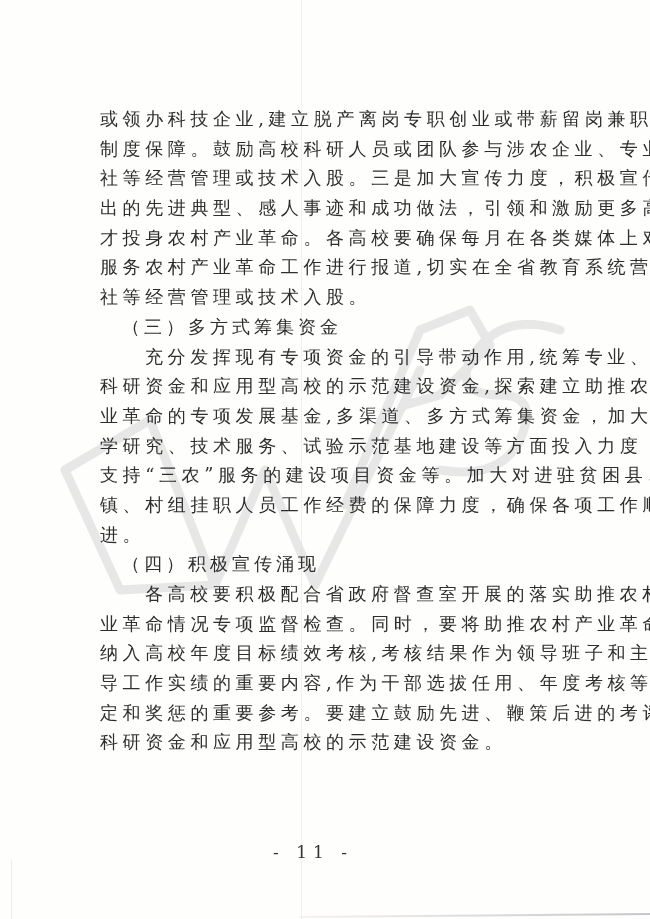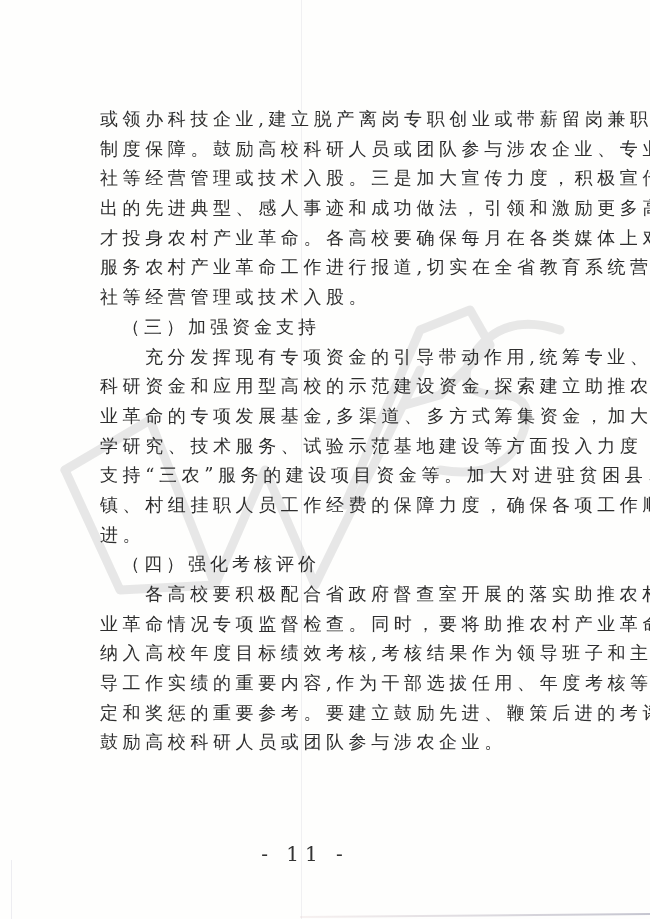--- a/index.html
+++ b/index.html
@@ -40,23 +40,23 @@
     height: 29.7px;
     line-height: 29.7px;
     font-size: 18px;
     letter-spacing: 4.6px;
     white-space: nowrap;
     color: #2e2e2e;
   }
   .line.indent { padding-left: 45px; }
   .line.heading { padding-left: 22px; letter-spacing: 4px; }
   .page-number {
-    position: absolute; left: 4px; width: 602px; top: 842px;
+    position: absolute; left: 12px; width: 602px; top: 842px;
     text-align: center;
-    font-size: 20px;
+    font-size: 17px;
     letter-spacing: 6px;
     color: #333;
   }
 </style>
 </head>
 <body>
 
 <div class="page">
   <div class="scan-rule-v"></div>
   <div class="scan-rule-left"></div>
@@ -75,31 +75,31 @@
   </svg>
 
   <div class="body-text">
     <div class="line">或领办科技企业,建立脱产离岗专职创业或带薪留岗兼职创业</div>
     <div class="line">制度保障。鼓励高校科研人员或团队参与涉农企业、专业合作</div>
     <div class="line">社等经营管理或技术入股。三是加大宣传力度，积极宣传涌现</div>
     <div class="line">出的先进典型、感人事迹和成功做法，引领和激励更多高校人</div>
     <div class="line">才投身农村产业革命。各高校要确保每月在各类媒体上对本校</div>
     <div class="line">服务农村产业革命工作进行报道,切实在全省教育系统营造服</div>
     <div class="line">社等经营管理或技术入股。</div>
-    <div class="line heading">（三）加强资金支持</div>
+    <div class="line heading">（三）多方式筹集资金</div>
     <div class="line indent">充分发挥现有专项资金的引导带动作用,统筹专业、学科、</div>
     <div class="line">科研资金和应用型高校的示范建设资金,探索建立助推农村产</div>
     <div class="line">业革命的专项发展基金,多渠道、多方式筹集资金，加大对科</div>
     <div class="line">学研究、技术服务、试验示范基地建设等方面投入力度，优先</div>
     <div class="line">支持“三农”服务的建设项目资金等。加大对进驻贫困县、乡</div>
     <div class="line">镇、村组挂职人员工作经费的保障力度，确保各项工作顺利推</div>
     <div class="line">进。</div>
-    <div class="line heading">（四）强化考核评价</div>
+    <div class="line heading">（四）积极宣传涌现</div>
     <div class="line indent">各高校要积极配合省政府督查室开展的落实助推农村产</div>
     <div class="line">业革命情况专项监督检查。同时，要将助推农村产业革命工作</div>
     <div class="line">纳入高校年度目标绩效考核,考核结果作为领导班子和主要领</div>
     <div class="line">导工作实绩的重要内容,作为干部选拔任用、年度考核等次确</div>
     <div class="line">定和奖惩的重要参考。要建立鼓励先进、鞭策后进的考评机制,</div>
-    <div class="line">鼓励高校科研人员或团队参与涉农企业。</div>
+    <div class="line">科研资金和应用型高校的示范建设资金。</div>
   </div>
 
   <div class="page-number">- 11 -</div>
 </div>
 
 </body></html>

